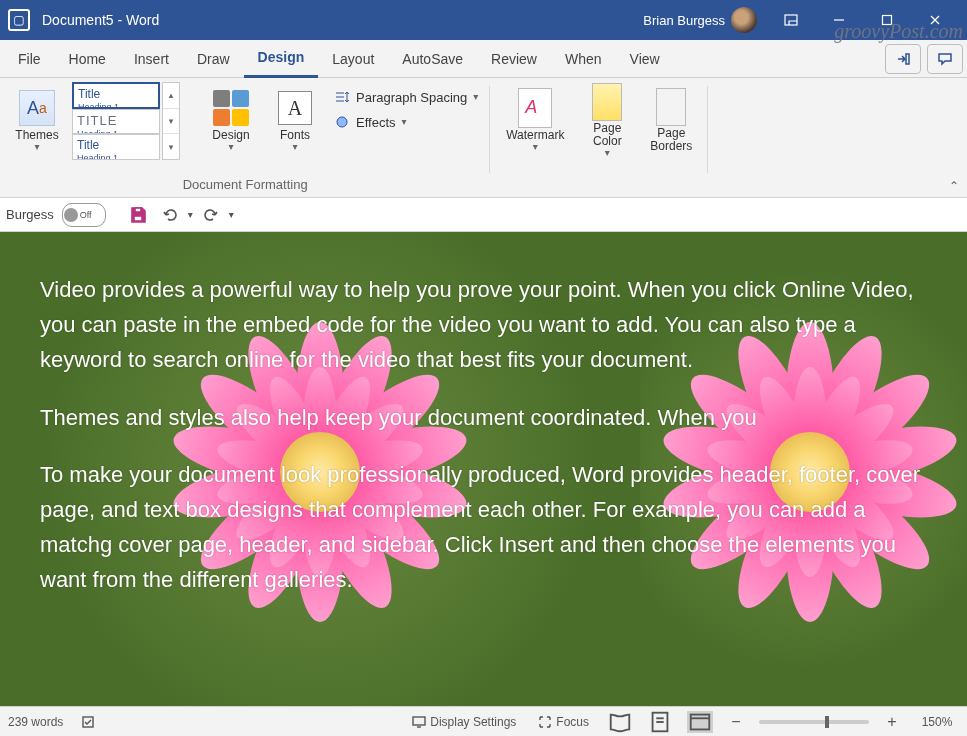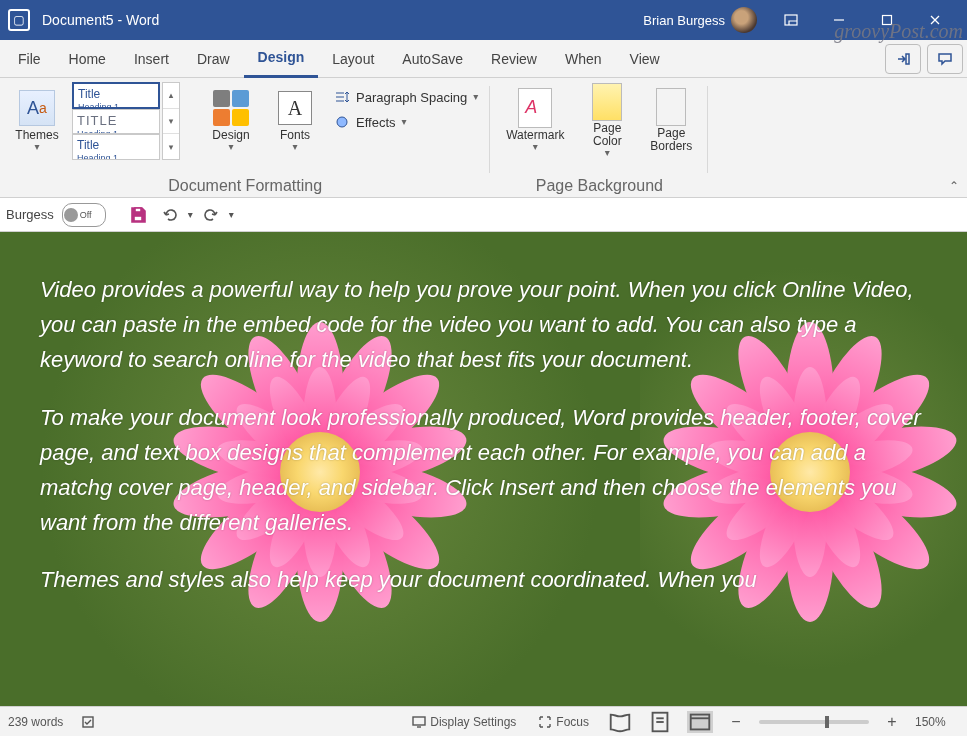--- a/index.html
+++ b/index.html
@@ -17,21 +17,21 @@
 .menubar .tab { padding: 0 14px; height: 38px; display: flex; align-items: center; font-size: 14px; color: #444; cursor: pointer; }
 .menubar .tab.active { color: #2f5496; font-weight: 600; border-bottom: 3px solid #2f5496; }
 .menubar .rspace { flex: 1; }
 .menubar .iconbtn { width: 36px; height: 30px; border: 1px solid #bdbdbd; border-radius: 4px; margin-left: 6px; display:flex; align-items:center; justify-content:center; cursor:pointer; }
 .menubar .iconbtn svg { width: 16px; height: 16px; stroke: #2f5496; fill: none; stroke-width:1.5; }
 .ribbon { height: 120px; background: #f3f3f3; display: flex; border-bottom: 1px solid #d0d0d0; position: relative; }
 .ribbon-group { display: flex; flex-direction: column; height: 100%; padding: 4px 8px 0 8px; position:relative; }
 .ribbon-group::after { content: ""; position: absolute; right:0; top: 8px; bottom: 24px; width:1px; background:#d8d8d8; }
 .ribbon-group:last-child::after{display:none;}
 .group-content { flex: 1; display: flex; align-items: flex-start; gap: 6px; }
-.group-label { text-align: center; font-size: 16px; color: #666; height: 20px; }
+.group-label { text-align: center; font-size: 13px; color: #666; height: 20px; }
 .big-btn { display: flex; flex-direction: column; align-items: center; justify-content: center; width: 58px; height: 78px; cursor: pointer; font-size: 12px; color: #333; border-radius:3px; position:relative;}
 .big-btn .bicon { width: 36px; height: 36px; display:flex; align-items:center; justify-content:center; margin-bottom:2px;}
 .chev-down { font-size: 10px; color: #666; line-height:1;}
 .themes-icon-box{width:36px;height:36px;border:1px solid #b6c8e0;background:linear-gradient(#e8f0ff,#d5e3f5);display:flex;align-items:center;justify-content:center;font-family:serif;}
 .themes-icon-box span:first-child{color:#2f5496;font-size:18px;}
 .themes-icon-box span:last-child{color:#c55a11;font-size:14px;}
 .style-gallery{display:flex;height:78px;}
 .style-card{width:88px;height:72px;border:1px solid #c9c9c9;background:#fff;margin-right:2px;padding:3px 4px;overflow:hidden;cursor:pointer;}
 .style-card .t-title{font-size:12px;color:#2f5496;}
 .style-card .t-h1{font-size:9px;color:#2f5496;margin-top:1px;}
@@ -54,21 +54,21 @@
 .pg-icon.fill{background:linear-gradient(#fff3b0,#ffe066);}
 .ribbon-collapse{position:absolute;right:8px;bottom:4px;font-size:12px;color:#666;cursor:pointer;}
 .qat{height:34px;background:#fff;border-bottom:1px solid #d0d0d0;display:flex;align-items:center;padding:0 6px;gap:4px;}
 .autosave{font-size:13px;color:#444;margin-right:4px;}
 .toggle{width:44px;height:24px;border:1px solid #999;border-radius:10px;display:flex;align-items:center;padding:1px;cursor:pointer;font-size:9px;color:#555;gap:2px;}
 .toggle .knob{width:14px;height:14px;border-radius:50%;background:#999;}
 .qatbtn{width:28px;height:28px;display:flex;align-items:center;justify-content:center;cursor:pointer;color:#7c3aa5;border-radius:3px;}
 .qatbtn svg{width:18px;height:18px;stroke:currentColor;fill:none;stroke-width:1.6;}
 .qatbtn.save svg{fill:#b83280;stroke:#b83280;}
 .qatbtn.dark{color:#555;}
-.doc-area{height:calc(736px - 40px - 38px - 120px - 34px - 30px);position:relative;overflow:hidden;font-style:italic;}
+.doc-area{height:calc(736px - 40px - 38px - 120px - 34px - 30px);position:relative;overflow:hidden;}
 .flower-bg{position:absolute;inset:0;display:flex;}
 .flower-panel{height:100%;position:relative;overflow:hidden;background:radial-gradient(circle at 50% 50%, #6b8a3e 0%, #4a6e2a 70%);}
 .flower{position:absolute;width:360px;height:360px;}
 .flower .center{position:absolute;left:50%;top:50%;width:80px;height:80px;margin:-40px 0 0 -40px;border-radius:50%;background:radial-gradient(circle,#ffe9a8 0%,#f9d76e 40%,#d9a840 100%);}
 .petal{position:absolute;left:50%;top:50%;width:48px;height:150px;background:linear-gradient(#ff9ecf,#ff5fa8 60%,#e23b86);border-radius:60% 60% 50% 50%;transform-origin:50% 100%;}
 .doc-text{position:relative;padding:40px 36px 0 40px;color:#fff;font-size:22px;line-height:1.6;text-shadow:0 0 2px rgba(0,0,0,0.3);}
 .doc-text p{margin-bottom:22px;}
 .statusbar{height:30px;background:#f3f3f3;border-top:1px solid #d0d0d0;display:flex;align-items:center;padding:0 8px;font-size:12px;color:#555;gap:14px;position:absolute;bottom:0;left:0;right:0;}
 .statusbar .spacer{flex:1;}
 .sb-btn{display:flex;align-items:center;gap:4px;cursor:pointer;padding:2px 4px;}
@@ -241,21 +241,20 @@
         <span style="text-align:center;line-height:1.1;">Page<br>Color</span>
         <span class="chev-down">▾</span>
       </div>
       <div class="big-btn">
         <div class="bicon">
             <div class="pg-icon"></div>
           </div>
         <span style="text-align:center;line-height:1.1;">Page<br>Borders</span>
       </div>
     </div>
-    <div class="group-label">Page Background</div>
   </div>
 
   <div class="ribbon-collapse">⌃</div>
 </div>
 
 <div class="qat">
   <span class="autosave">Burgess</span>
   <div class="toggle">
     <div class="knob"></div>
       <span>Off</span>
@@ -350,22 +349,22 @@
             <div class="petal" style="transform: translate(-24px, -150px) rotate(642.857deg) scale(0.7); opacity: 0.92;"></div>
             <div class="petal" style="transform: translate(-24px, -150px) rotate(668.571deg) scale(0.7); opacity: 0.92;"></div>
             <div class="petal" style="transform: translate(-24px, -150px) rotate(694.286deg) scale(0.7); opacity: 0.92;"></div>
           </div>
         <div class="center"></div>
       </div>
     </div>
   </div>
   <div class="doc-text">
     <p>Video provides a powerful way to help you prove your point. When you click Online Video, you can paste in the embed code for the video you want to add. You can also type a keyword to search online for the video that best fits your document.</p>
+    <p>Themes and styles also help keep your document coordinated. When you</p>
     <p>To make your document look professionally produced, Word provides header, footer, cover page, and text box designs that complement each other. For example, you can add a matchg cover page, header, and sidebar. Click Insert and then choose the elements you want from the different galleries.</p>
-    <p>Themes and styles also help keep your document coordinated. When you</p>
   </div>
 </div>
 
 <div class="statusbar">
   <span>239 words</span>
   <div class="sb-btn">
       <svg viewBox="0 0 14 14">
         <rect x="2" y="2" width="10" height="10"></rect>
         <path d="M4 7l2 2 4-4"></path>
       </svg>
@@ -400,14 +399,14 @@
       <svg viewBox="0 0 14 14">
         <rect x="2" y="3" width="10" height="8" stroke="#555" fill="none"></rect>
         <line x1="2" y1="5" x2="12" y2="5" stroke="#555"></line>
       </svg>
     </div>
   <span class="zoom-btn">−</span>
   <div class="zoom-slider">
       <div class="thumb"></div>
     </div>
   <span class="zoom-btn">+</span>
-  <span style="width:44px;text-align:left;">150%</span>
+  <span style="width:44px;text-align:center;">150%</span>
 </div>
 
 </body></html>

